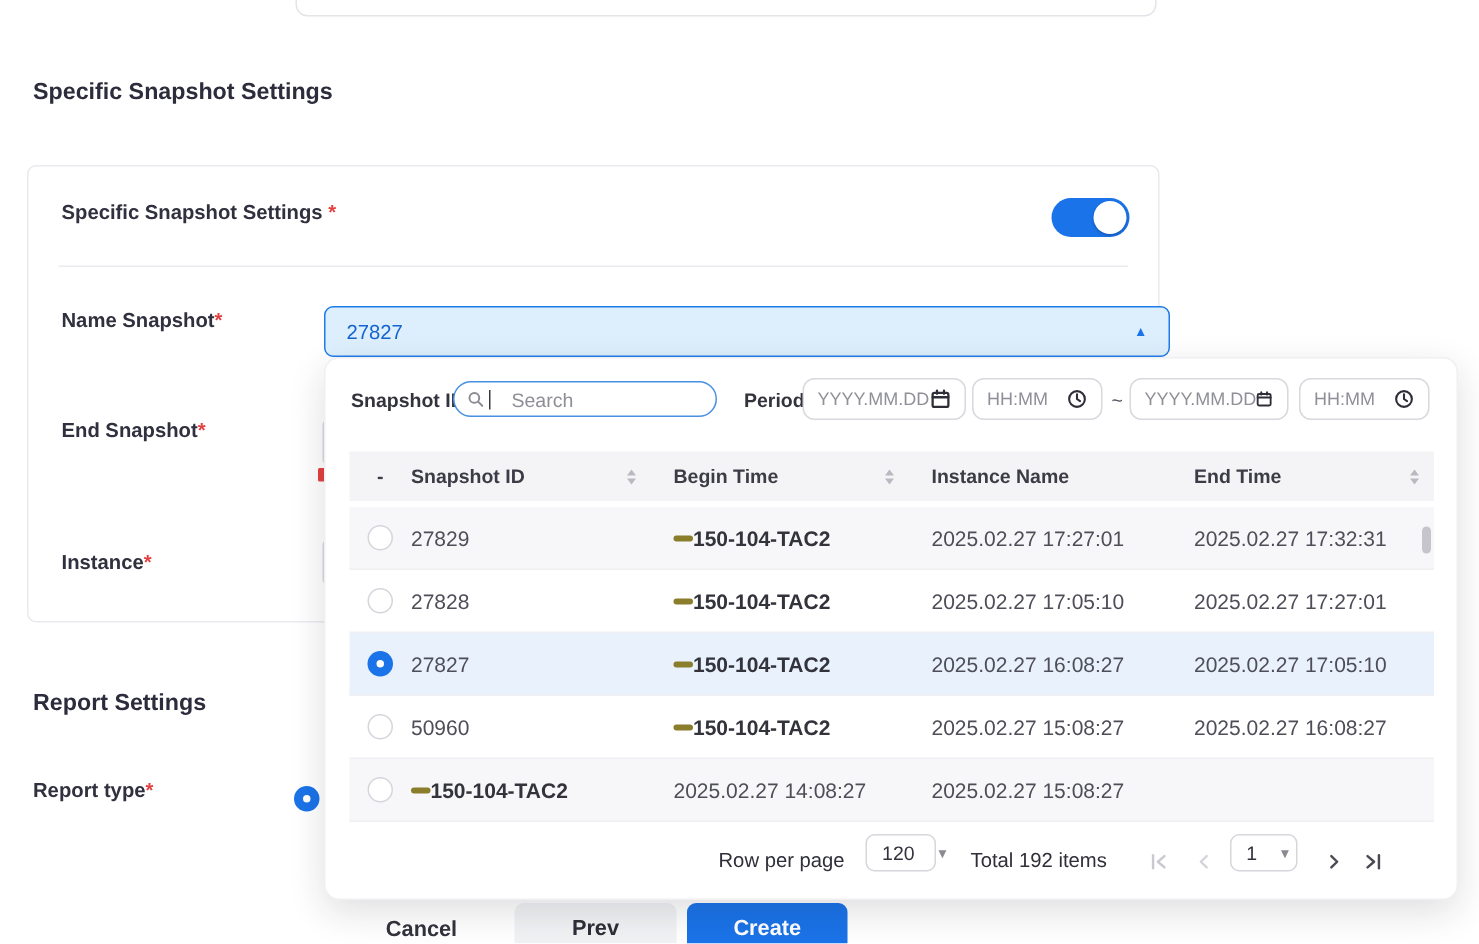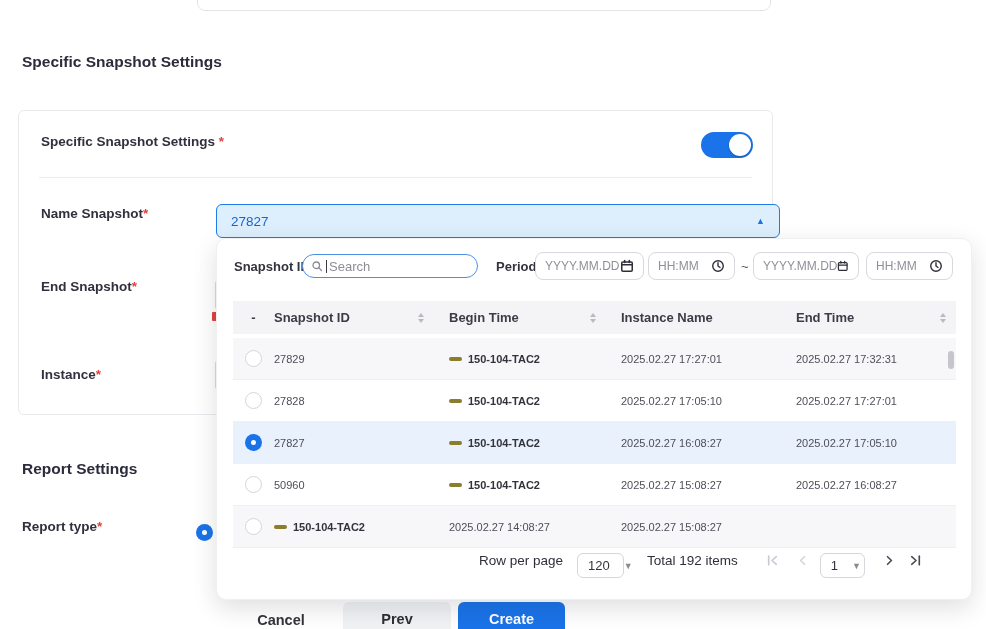--- a/index.html
+++ b/index.html
@@ -47,51 +47,51 @@
 
   
   .panel{left:216px;top:238px;width:754px;height:360px;background:#fff;border-radius:10px;
     border:1px solid #f0f0f3;box-shadow:0 8px 24px rgba(25,30,40,.14);z-index:10;}
 
   
   .f-label{font-size:13px;font-weight:700;color:#33333d;}
   .search-box{position:absolute;left:85px;top:15px;width:176px;height:24px;border:1.5px solid #4a90e2;
     border-radius:12px;display:flex;align-items:center;padding:0 8px;box-sizing:border-box;background:#fff;}
   .search-box input{border:none;outline:none;flex:1;font-size:13px;font-family:inherit;
-    color:#ec4899;margin-left:0;background:transparent;min-width:0;}
+    color:#ec4899;margin-left:12px;background:transparent;min-width:0;}
   .search-box input::placeholder{color:#8d8d96;}
   .caret-line{width:1px;height:13px;background:#3a3a44;margin-left:3px;}
   .pill-input{position:absolute;top:13px;height:28px;border:1px solid #d8d8de;border-radius:8px;
     background:#fff;display:flex;align-items:center;padding:0 9px;box-sizing:border-box;cursor:text;}
   .pill-input .ph{font-size:12px;color:#8f8f98;flex:1;}
   .tilde{font-size:13px;color:#55555f;}
 
   
   .tgrid{display:grid;grid-template-columns:41px 175px 172px 175px 160px;align-items:center;}
   .thead{position:absolute;left:16px;top:62px;width:723px;height:33px;background:#f4f4f6;
     font-size:13px;font-weight:700;color:#3c3c47;}
   .hcell{display:flex;align-items:center;}
   .hcell.center{justify-content:center;}
   .sort{display:inline-flex;flex-direction:column;gap:2px;margin-left:auto;margin-right:25px;cursor:pointer;}
   .sort.tight{margin-right:10px;}
   .sort i{width:0;height:0;border-left:3.5px solid transparent;border-right:3.5px solid transparent;display:block;}
   .sort .up{border-bottom:4px solid #b9b9c2;}
   .sort .down{border-top:4px solid #b9b9c2;}
   .tbody{position:absolute;left:16px;top:99px;width:723px;}
-  .trow{height:41px;font-size:11px;color:#4e4e58;border-bottom:1px solid #f0f0f3;cursor:pointer;}
+  .trow{height:41px;font-size:14px;color:#4e4e58;border-bottom:1px solid #f0f0f3;cursor:pointer;}
   .trow.stripe{background:#f7f7f9;}
   .trow.sel{background:#e9f1fc;}
   .cradio{display:flex;justify-content:center;}
-  .inst{display:flex;align-items:center;gap:6px;font-weight:700;color:#33333c;}
+  .inst{display:flex;align-items:center;font-weight:700;color:#33333c;}
   .inst-dash{width:13px;height:4px;border-radius:2px;background:#8a7d2b;display:inline-block;}
   .scroll-thumb{position:absolute;left:731px;top:112px;width:6px;height:18px;border-radius:3px;
     background:#c5c5cb;cursor:pointer;}
 
   
-  .pg{position:absolute;left:0;top:314px;width:100%;height:28px;display:flex;align-items:flex-start;font-size:13.5px;color:#2f2f3a;}
+  .pg{position:absolute;left:0;top:314px;width:100%;height:28px;display:flex;align-items:flex-end;font-size:13.5px;color:#2f2f3a;}
   .pg .rpp-label{margin-left:262px;}
   .mini-select{height:25px;border:1px solid #d6d6dc;border-radius:6px;background:#fff;display:flex;
     align-items:center;padding:0 8px 0 10px;box-sizing:border-box;font-size:13px;color:#33333d;cursor:pointer;}
   .mini-select .dn{margin-left:auto;font-size:9px;color:#8a8a93;padding-left:14px;}
   .pg .size-select{width:47px;margin-left:14px;}
   .pg .total{margin-left:23px;}
   .pg-ico{width:14px;height:14px;display:inline-flex;align-items:center;justify-content:center;cursor:pointer;}
   .pg .first{margin-left:28px;}
   .pg .prevp{margin-left:16px;}
   .pg .page-select{width:45px;margin-left:10px;}

